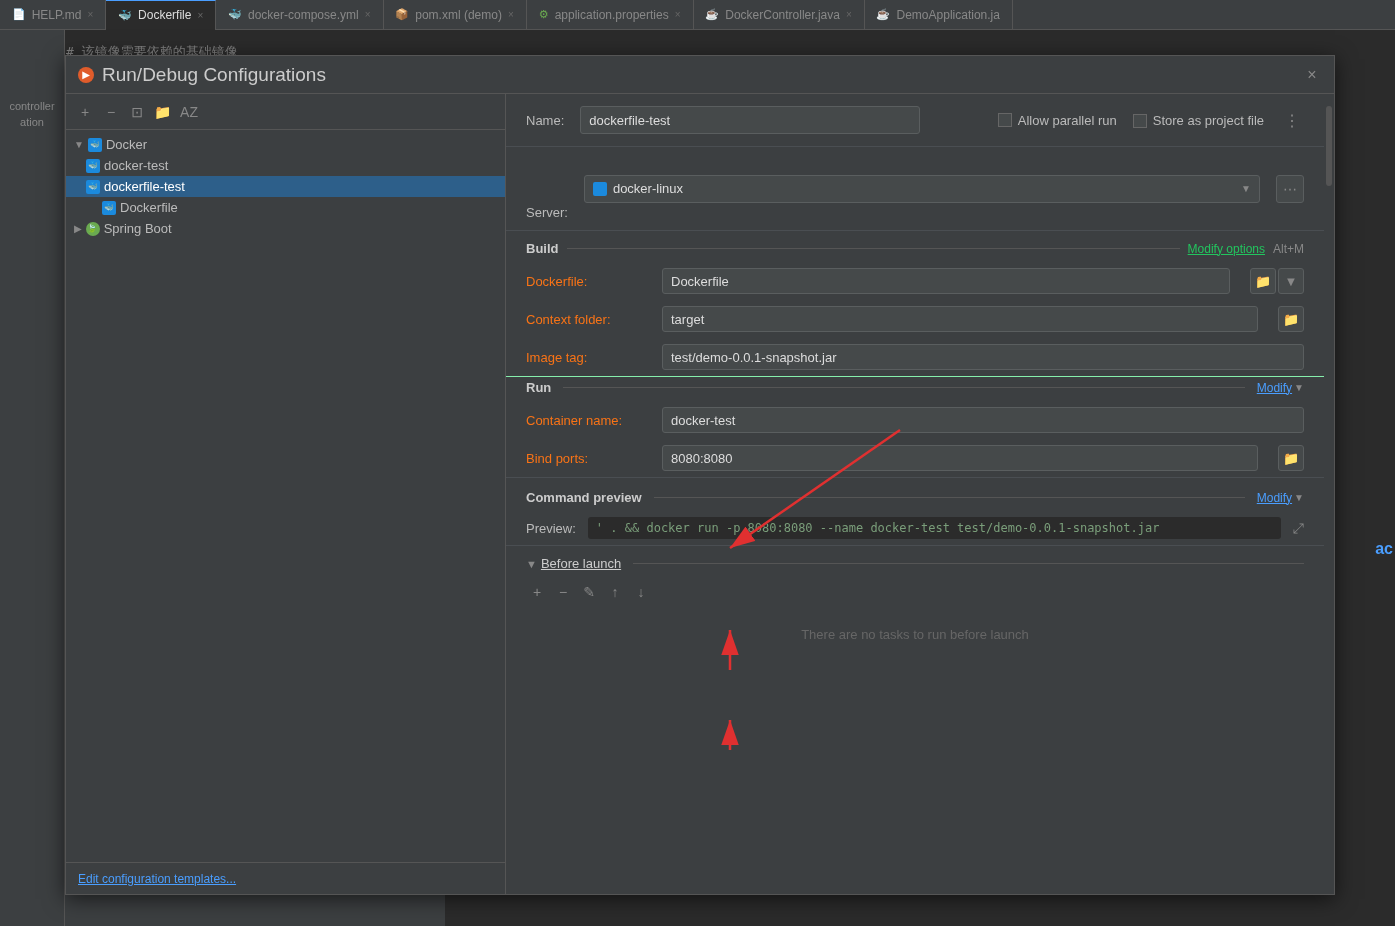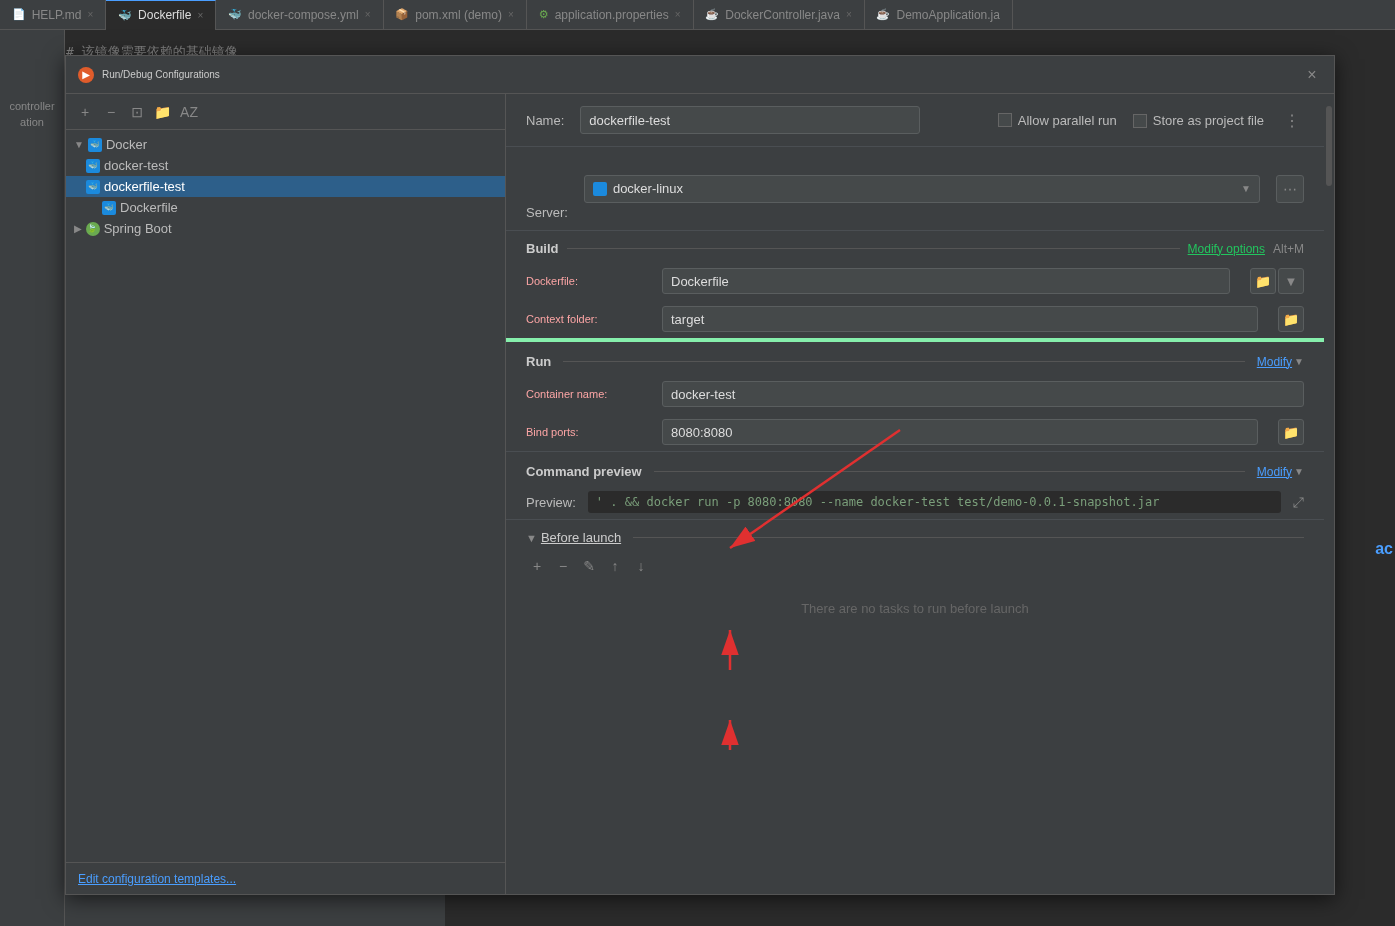--- a/index.html
+++ b/index.html
@@ -164,21 +164,21 @@
       border-radius: 50%;
       margin-right: 8px;
       display: flex;
       align-items: center;
       justify-content: center;
       font-size: 10px;
       color: white;
     }
     .dialog-title-text {
       color: #ccc;
-      font-size: 10px;
+      font-size: 19px;
       font-weight: normal;
       flex: 1;
     }
     .dialog-close {
       width: 20px;
       height: 20px;
       display: flex;
       align-items: center;
       justify-content: center;
       color: #888;
@@ -422,22 +422,22 @@
     
     .form-row {
       padding: 6px 20px;
       display: flex;
       align-items: center;
       gap: 16px;
       flex-shrink: 0;
     }
     .form-label {
       width: 120px;
-      color: #fca5a5;
-      font-size: 11px;
+      color: #f97316;
+      font-size: 13px;
       flex-shrink: 0;
     }
     .form-input {
       flex: 1;
       height: 26px;
       background: #45494a;
       border: 1px solid #5a5e5f;
       border-radius: 3px;
       color: #ddd;
       font-size: 13px;
@@ -458,25 +458,25 @@
       display: flex;
       align-items: center;
       justify-content: center;
       cursor: pointer;
       color: #888;
       font-size: 13px;
     }
 
     
     .run-section-header {
-      padding: 12px 20px 6px;
-      display: flex;
-      align-items: center;
-      flex-shrink: 0;
-      border-top: 4px solid #86efac;
+      padding: 3px 20px 6px;
+      display: flex;
+      align-items: center;
+      flex-shrink: 0;
+      border-top: 1px solid #86efac;
       justify-content: flex-end;
     }
     .run-title {
       font-size: 13px;
       font-weight: bold;
       color: #ccc;
     }
     .run-line {
       flex: 1;
       height: 1px;
@@ -797,20 +797,24 @@
       </div>
 
       <div class="form-row">
         <span class="form-label">Context folder:</span>
         <input class="form-input" type="text" value="target" style="">
         <div class="form-input-actions">
           <div class="form-input-btn">📁</div>
         </div>
       </div>
 
+      <div class="form-row">
+        <span class="form-label">Image tag:</span>
+        <input class="form-input" type="text" value="test/demo-0.0.1-snapshot.jar" style="">
+      </div>
 
       <div class="run-section-header">
         <span class="run-title">Run</span>
         <div class="run-line"></div>
         <span class="run-modify">Modify</span>
         <span class="run-chevron">▼</span>
       </div>
 
       <div class="form-row">
         <span class="form-label">Container name:</span>

